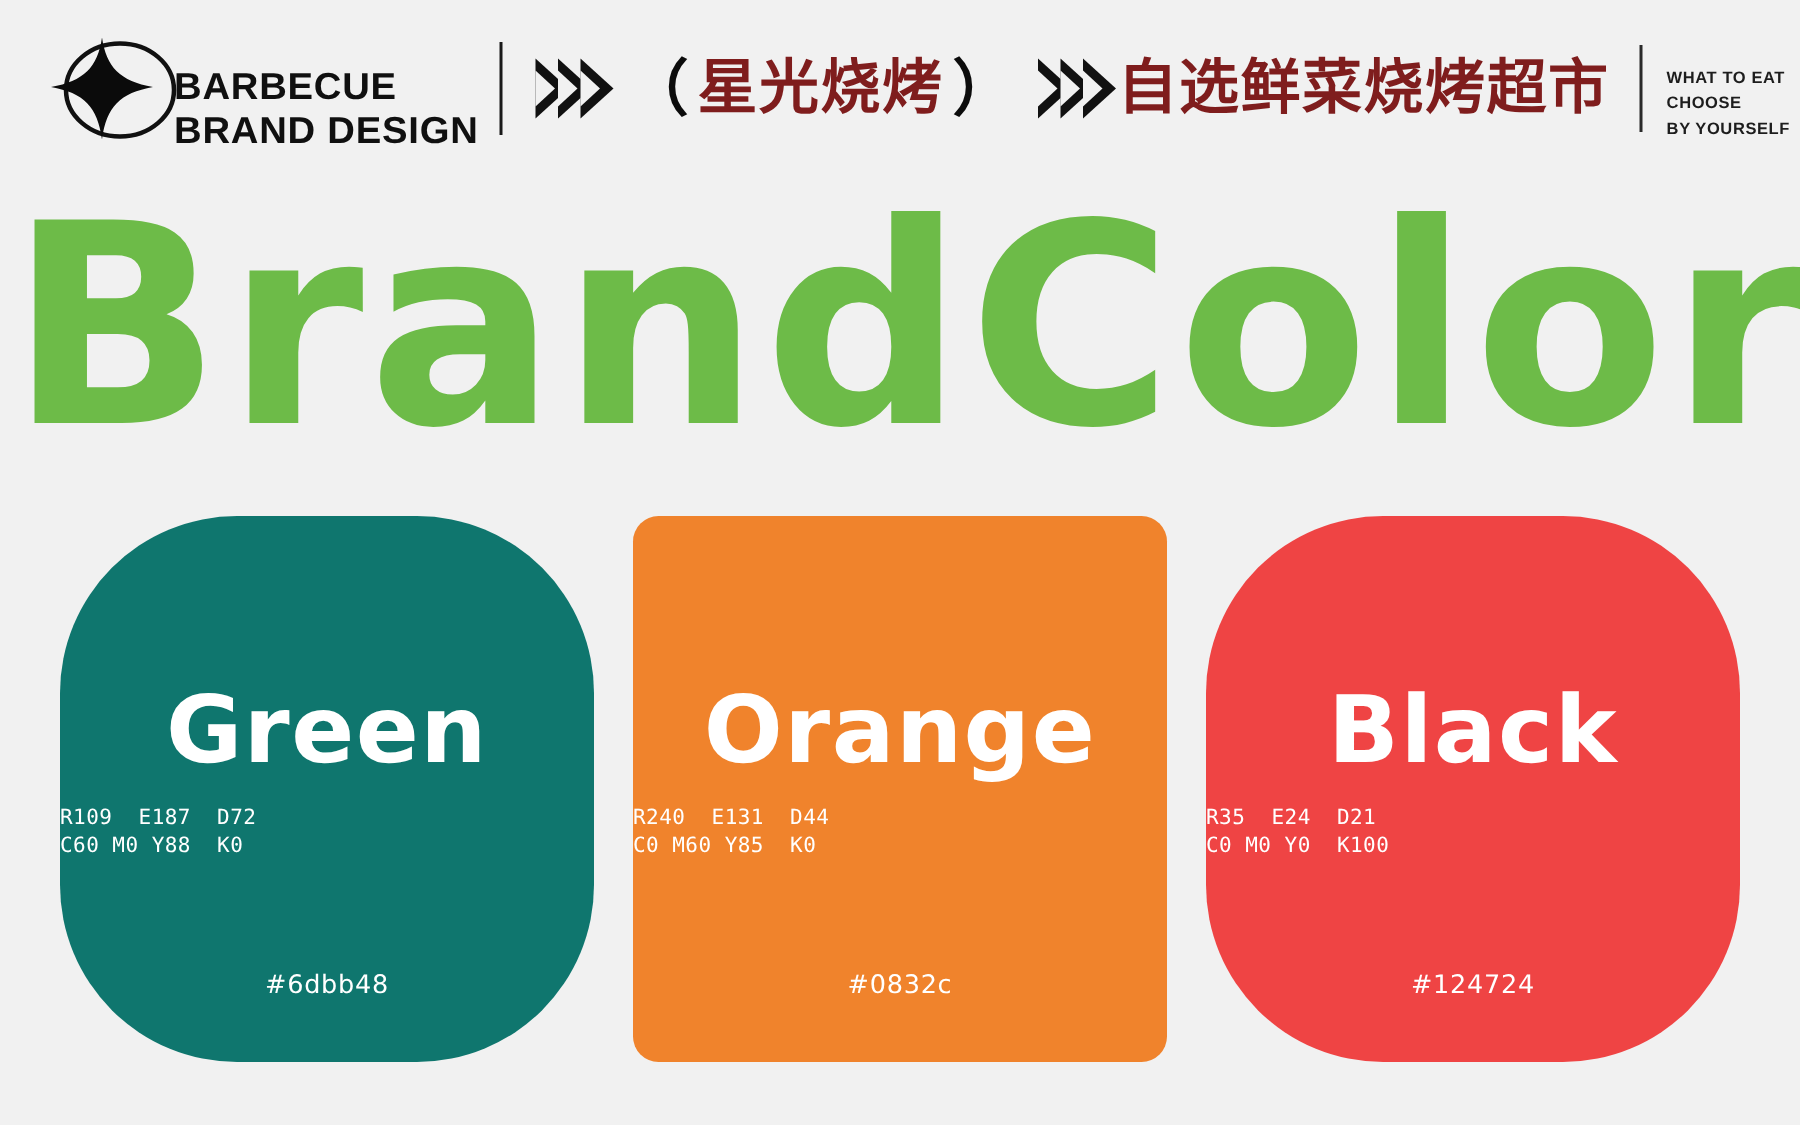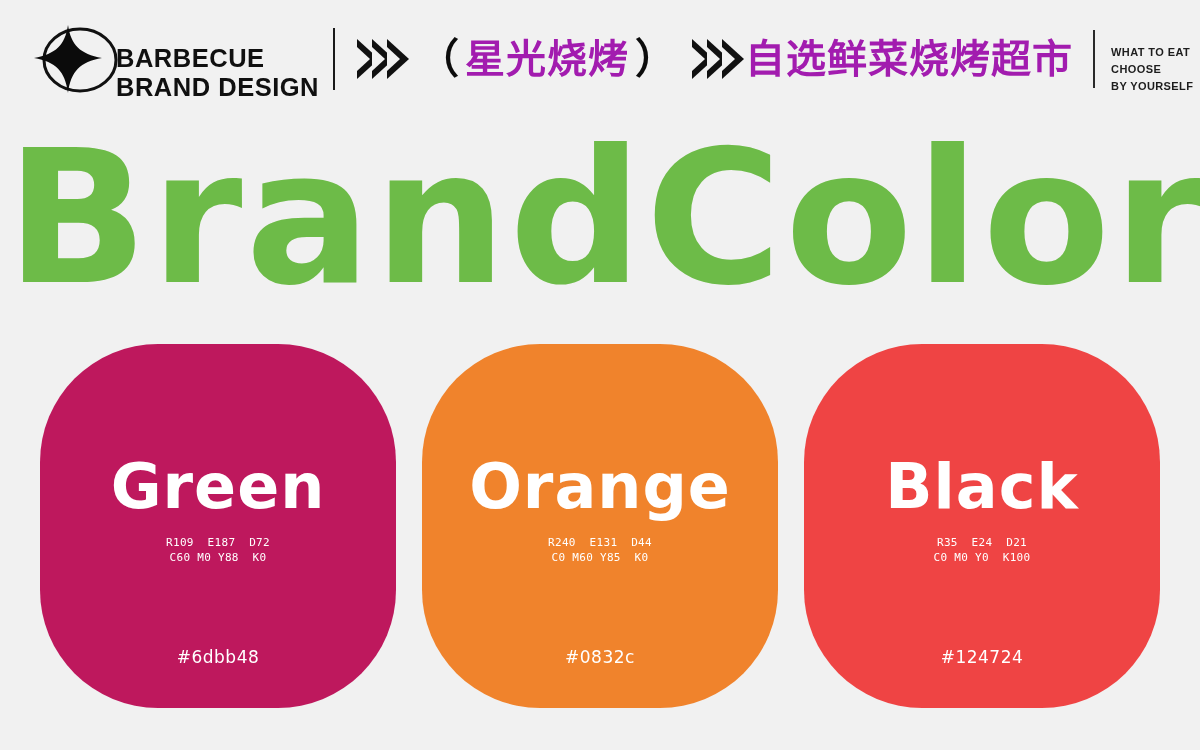--- a/index.html
+++ b/index.html
@@ -102,21 +102,21 @@
     font-weight: 700;
     color: #0c0c0c;
     margin: 0 6px;
     letter-spacing: 0px;
     line-height: 1;
     font-family: "Liberation Sans", "DejaVu Sans", sans-serif;
   }
   .cn-main {
     font-size: 40px;
     font-weight: 700;
-    color: #a21caf;
+    color: #7f1d1d;
     letter-spacing: 1px;
     line-height: 1;
     white-space: nowrap;
     font-family: "Liberation Sans", "DejaVu Sans", sans-serif;
   }
 
   .chev-group.second { margin: 0 8px 0 10px; }
   .chev-group.first  { margin-right: 10px; }
 
   .hdr-divider.thin {
@@ -174,22 +174,22 @@
     justify-content: space-between;
   }
 
   .swatch {
     width: 356px;
     height: 364px;
     border-radius: 118px;
     position: relative;
     overflow: hidden;
   }
-  .swatch-green  { background: #be185d; }
-  .swatch-orange { background: #f0832c; }
+  .swatch-green  { background: #0f766e; }
+  .swatch-orange { background: #f0832c; border-radius: 17px; }
   .swatch-black  { background: #ef4444; }
 
   .swatch-name {
     position: absolute;
     left: 0;
     right: 0;
     top: 112px;
     text-align: center;
     color: #ffffff;
     font-size: 62px;
@@ -197,23 +197,23 @@
     letter-spacing: 1px;
     line-height: 1;
     font-family: "DejaVu Sans", "Liberation Sans", sans-serif;
   }
 
   .swatch-specs {
     position: absolute;
     left: 0;
     right: 0;
     top: 192px;
-    text-align: center;
+    text-align: left;
     color: #ffffff;
-    font-size: 11px;
+    font-size: 14px;
     font-weight: 400;
     line-height: 1.35;
     letter-spacing: 0.3px;
     font-family: "DejaVu Sans Mono", "Liberation Mono", monospace;
   }
   .swatch-specs div { white-space: pre; }
 
   .swatch-hex {
     position: absolute;
     left: 0;

